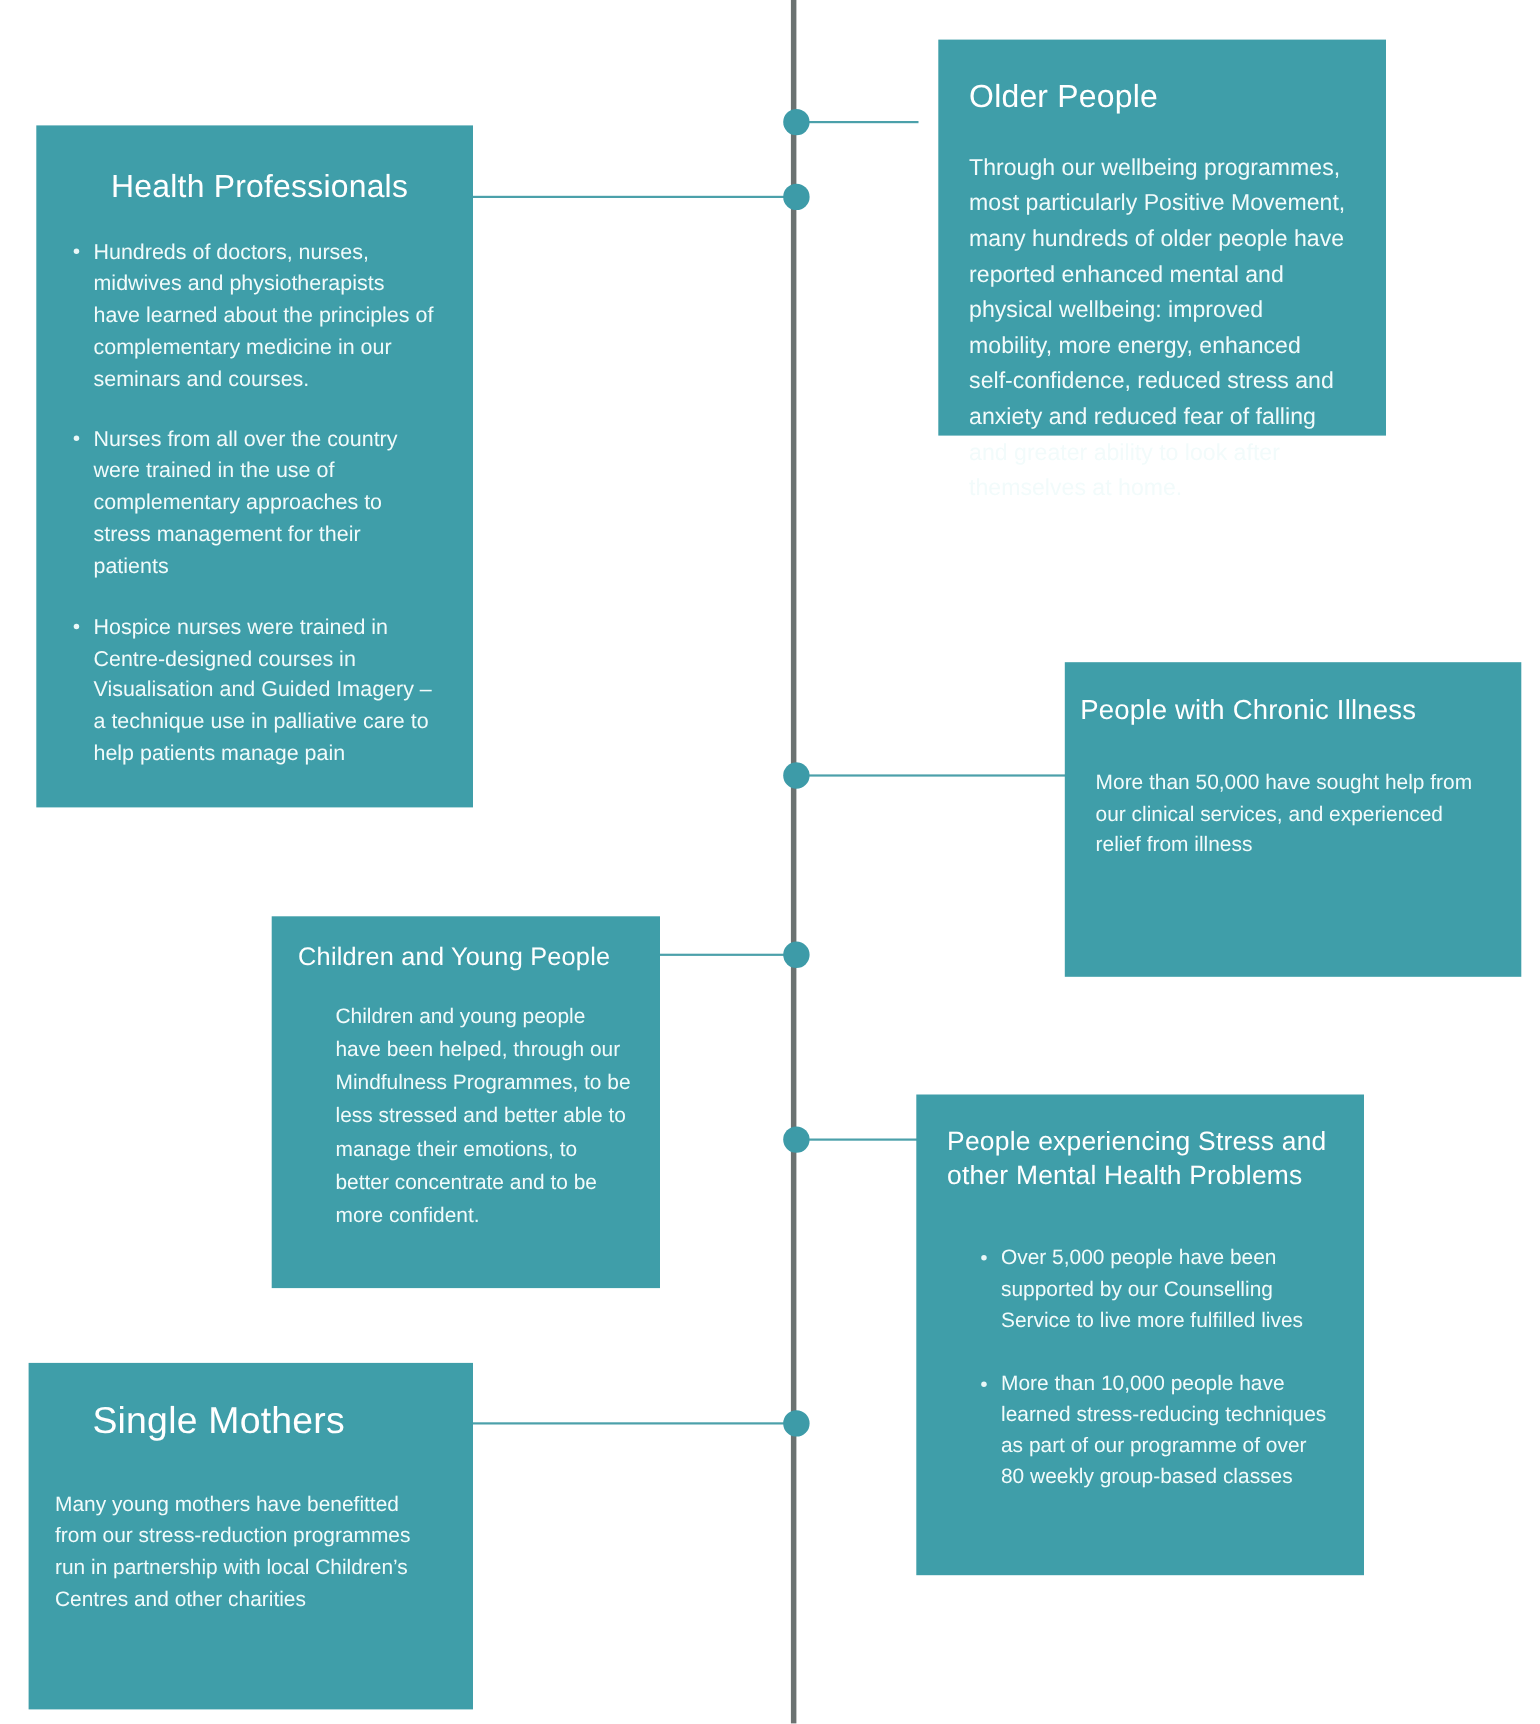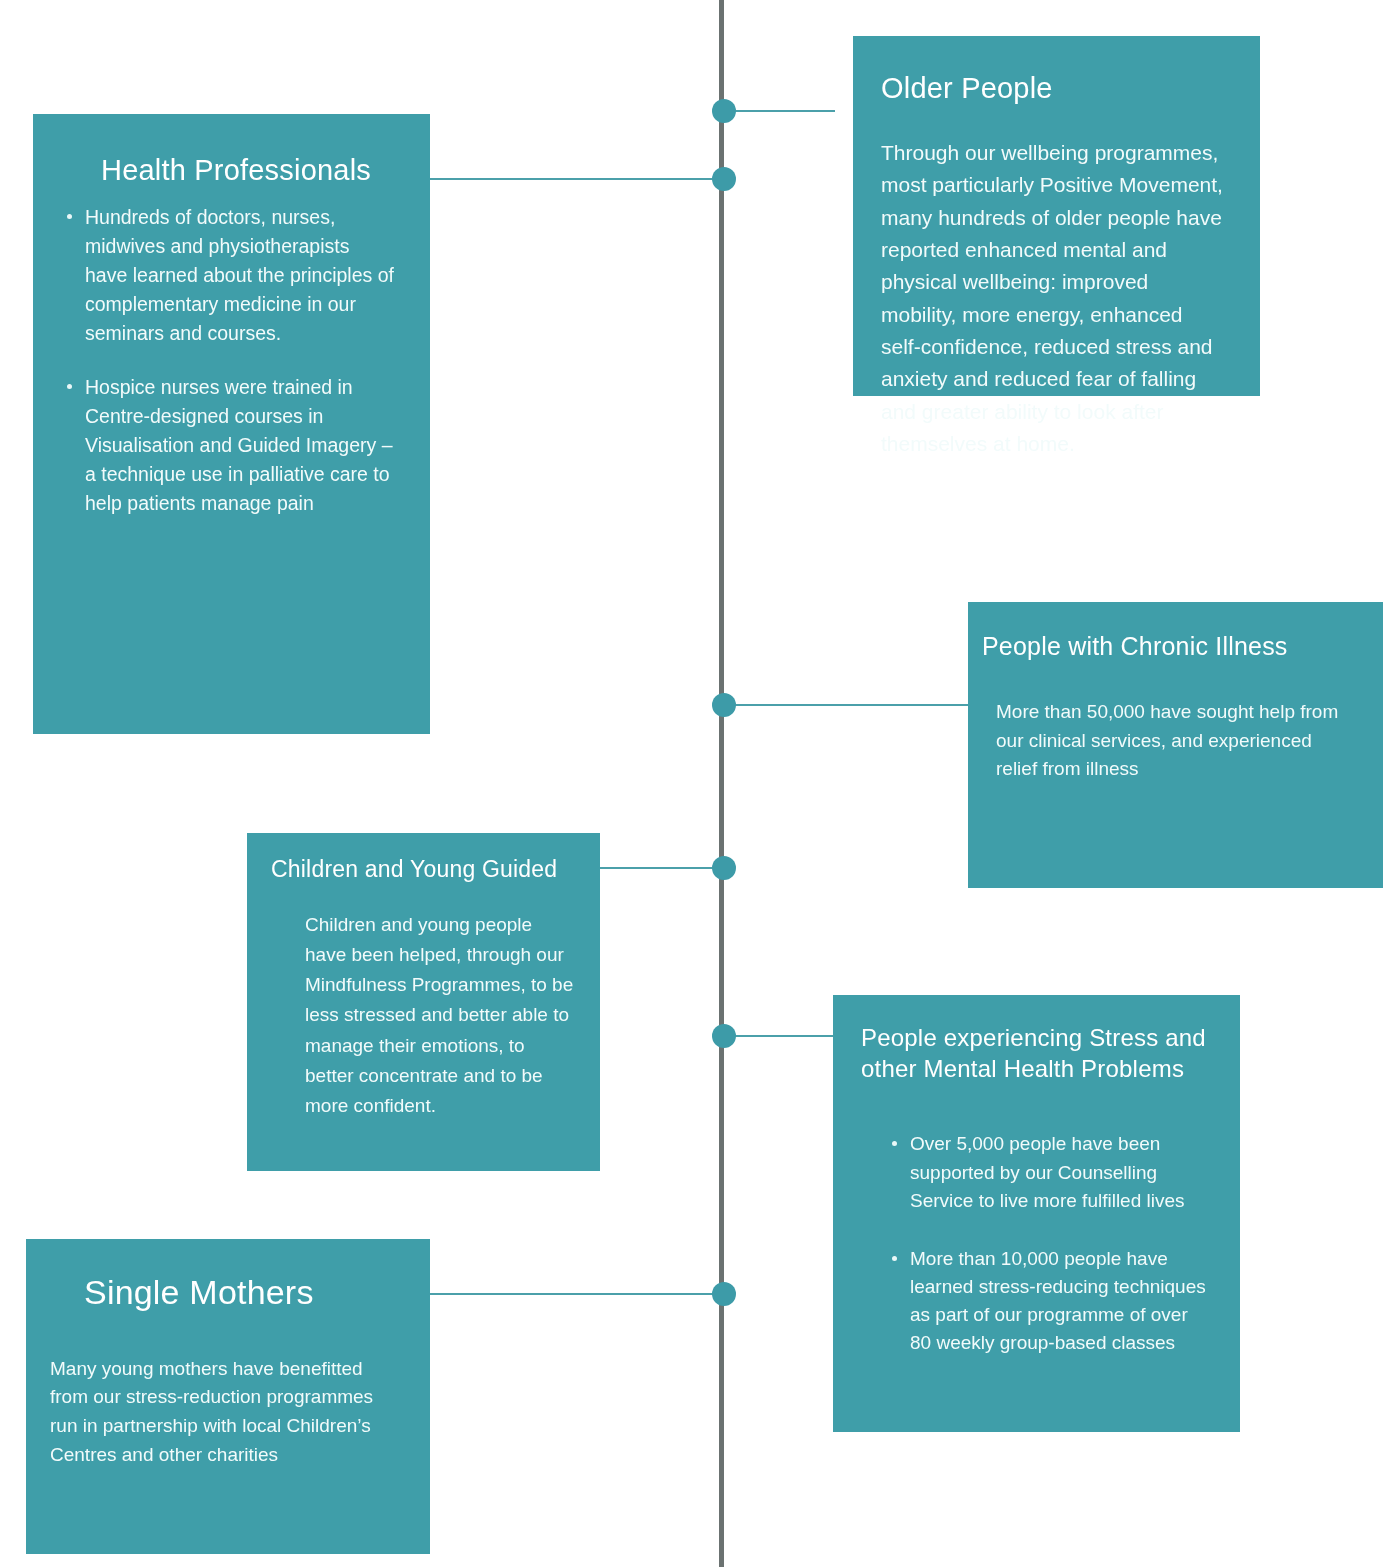--- a/index.html
+++ b/index.html
@@ -89,21 +89,21 @@
     height: 5px;
     border-radius: 50%;
     background: #eaf8f8;
   }
 
   
   #card-health {
     left: 33px; top: 114px; width: 397px; height: 620px;
     padding: 38px 34px 0 30px;
   }
-  #card-health .card-title { font-size: 29px; margin: 0 0 14px 38px; }
+  #card-health .card-title { font-size: 29px; margin: 0 0 26px 38px; }
   #card-health ul.bullets { font-size: 19.5px; }
 
   #card-older {
     left: 833px; top: 36px; width: 407px; height: 360px;
     padding: 34px 34px 0 28px;
     margin-left: 20px;
   }
   #card-older .card-title { font-size: 29px; margin: 0 0 30px 0; }
   #card-older .card-body { font-size: 21px; line-height: 1.54; }
 
@@ -154,36 +154,37 @@
   <div class="node-dot" style="left:721px; top:179px;"></div>
   <div class="node-dot" style="left:721px; top:705px;"></div>
   <div class="node-dot" style="left:721px; top:868px;"></div>
   <div class="node-dot" style="left:721px; top:1036px;"></div>
   <div class="node-dot" style="left:721px; top:1294px;"></div>
 
   <div class="card" id="card-health">
     <h2 class="card-title">Health Professionals</h2>
     <ul class="bullets">
       <li>Hundreds of doctors, nurses, midwives and physiotherapists have learned about the principles of complementary medicine in our seminars and courses.</li>
+      <li>Nurses from all over the country were trained in the use of complementary approaches to stress management for their patients</li>
       <li>Hospice nurses were trained in Centre-designed courses in Visualisation and Guided Imagery – a technique use in palliative care to help patients manage pain</li>
     </ul>
   </div>
 
   <div class="card" id="card-older">
     <h2 class="card-title">Older People</h2>
     <div class="card-body">Through our wellbeing programmes, most particularly Positive Movement, many hundreds of older people have reported enhanced mental and physical wellbeing:  improved mobility, more energy, enhanced self-confidence, reduced stress and anxiety and reduced fear of falling and greater ability to look after themselves at home.</div>
   </div>
 
   <div class="card" id="card-chronic">
     <h2 class="card-title">People with Chronic Illness</h2>
     <div class="card-body">More than 50,000 have sought help from our clinical services, and experienced relief from illness</div>
   </div>
 
   <div class="card" id="card-children">
-    <h2 class="card-title">Children and Young Guided</h2>
+    <h2 class="card-title">Children and Young People</h2>
     <div class="card-body">Children and young people have been helped, through our Mindfulness Programmes, to be less stressed and better able to manage their emotions, to better concentrate and to be more confident.</div>
   </div>
 
   <div class="card" id="card-stress">
     <h2 class="card-title">People experiencing Stress and other Mental Health Problems</h2>
     <ul class="bullets">
       <li>Over 5,000 people have been supported by our Counselling Service to live more fulfilled lives</li>
       <li>More than 10,000 people have learned stress-reducing techniques as part of our programme of over 80 weekly group-based classes</li>
     </ul>
   </div>

